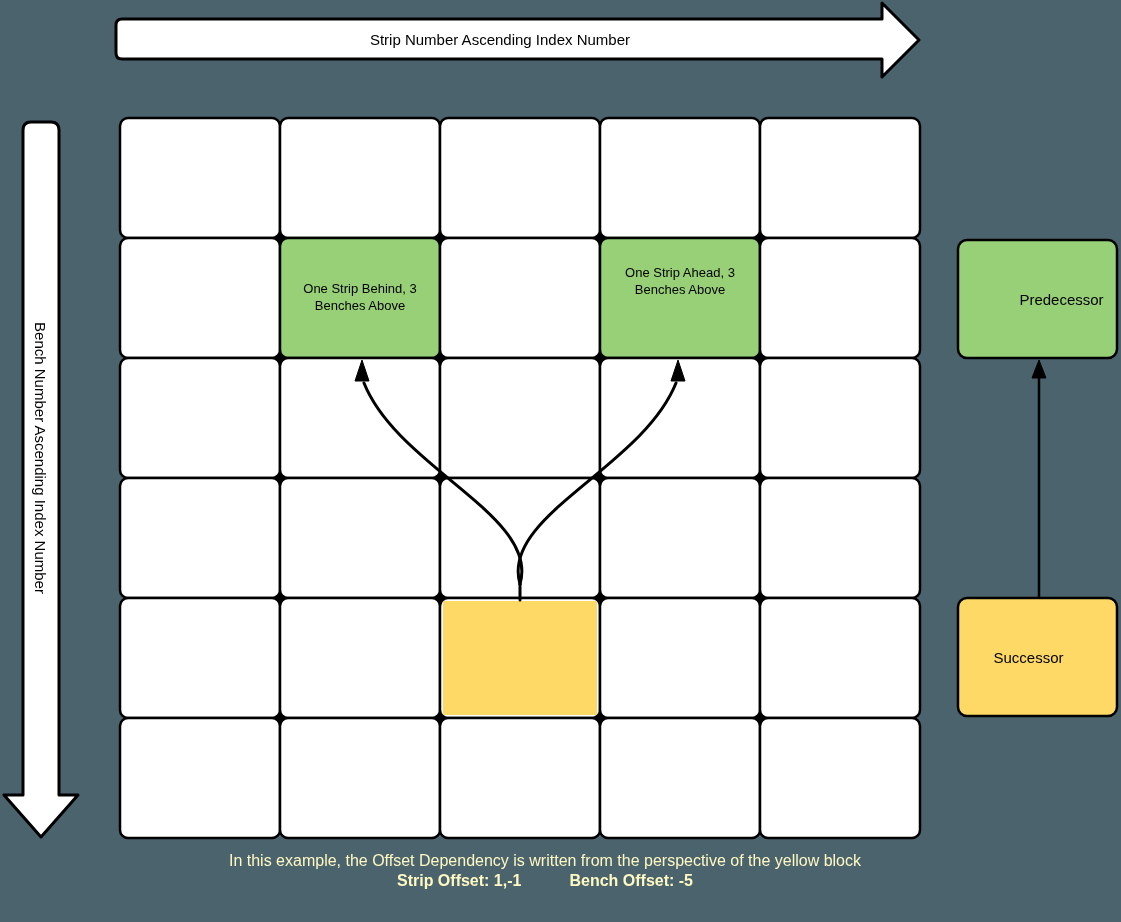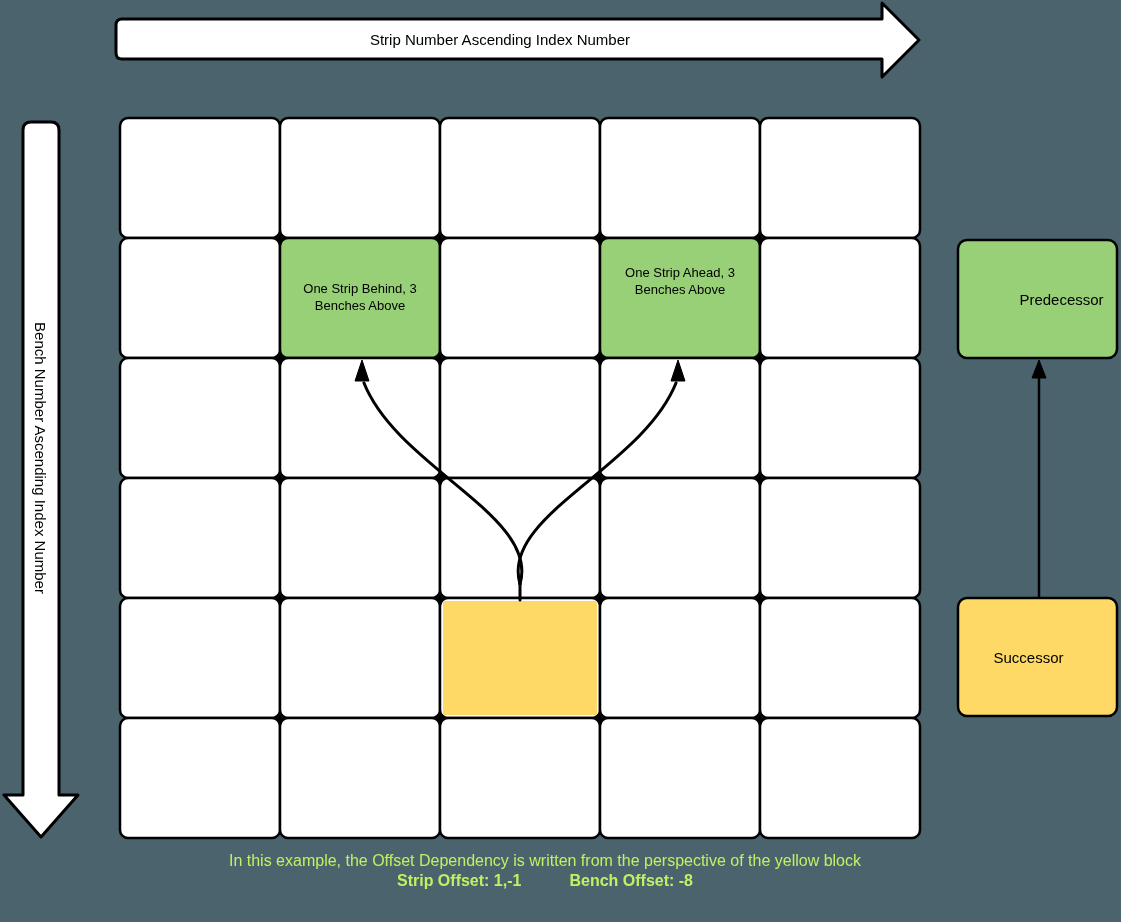--- a/index.html
+++ b/index.html
@@ -9,21 +9,21 @@
   }
   .canvas svg{position:absolute;left:0;top:0;}
   .overlay{position:absolute;display:flex;align-items:center;justify-content:center;
     text-align:center;color:#000;}
   .arrow-label{font-size:15px;}
   .bench-label{width:700px;height:20px;transform:rotate(90deg);font-size:15px;}
   .cell-label{font-size:13px;line-height:1.3;padding:0 12px;box-sizing:border-box;}
   .side-label{font-size:15px;}
   .caption{position:absolute;top:851px;left:0;width:1090px;
     display:flex;flex-direction:column;align-items:center;
-    font-size:16px;line-height:20px;color:#bef264;}
+    font-size:16px;line-height:20px;color:#fef9c3;}
   .caption-offsets{display:flex;gap:48px;font-weight:bold;text-align:center;}
   .block-arrow{fill:#FFFFFF;stroke:#000;stroke-width:3;stroke-linejoin:round;}
   .dep-curve{fill:none;stroke:#000;stroke-width:3;stroke-linecap:round;}
   .conn-line{fill:none;stroke:#000;stroke-width:2.5;}
   .arrow-head{fill:#000;stroke:#000;stroke-linejoin:round;}
   .side-block{stroke:#000;stroke-width:2.5;}
 </style>
 </head>
 <body>
 
@@ -112,17 +112,17 @@
   <div class="overlay cell-label" style="left:600px;top:238px;width:160px;height:88px;">One Strip Ahead, 3 Benches Above</div>
 
   <div class="overlay side-label" style="left:958px;top:240px;width:159px;height:118px;padding-left:24px;">Predecessor</div>
 
   <div class="overlay side-label" style="left:958px;top:598px;width:141px;height:118px;">Successor</div>
 
   <div class="caption">
     <div>In this example, the Offset Dependency is written from the perspective of the yellow block</div>
     <div class="caption-offsets">
       <span>Strip Offset: 1,-1</span>
-      <span>Bench Offset: -8</span>
+      <span>Bench Offset: -5</span>
     </div>
   </div>
 
 </div>
 
 </body></html>

